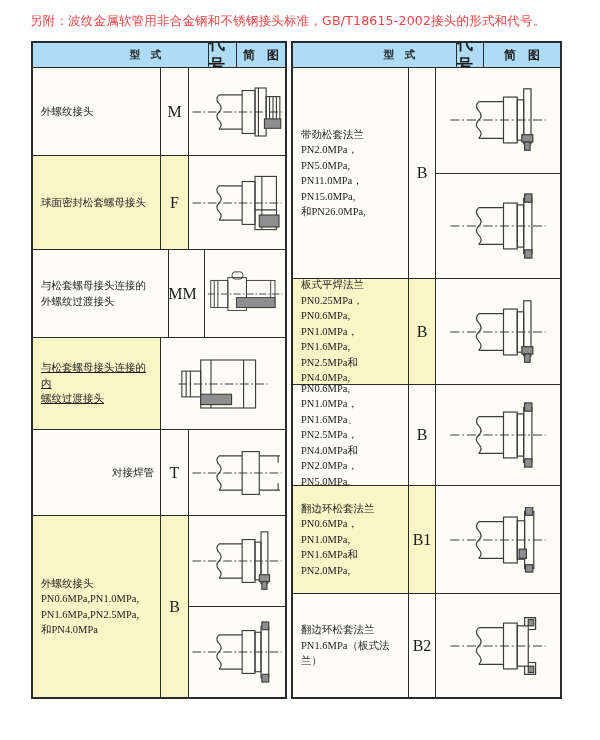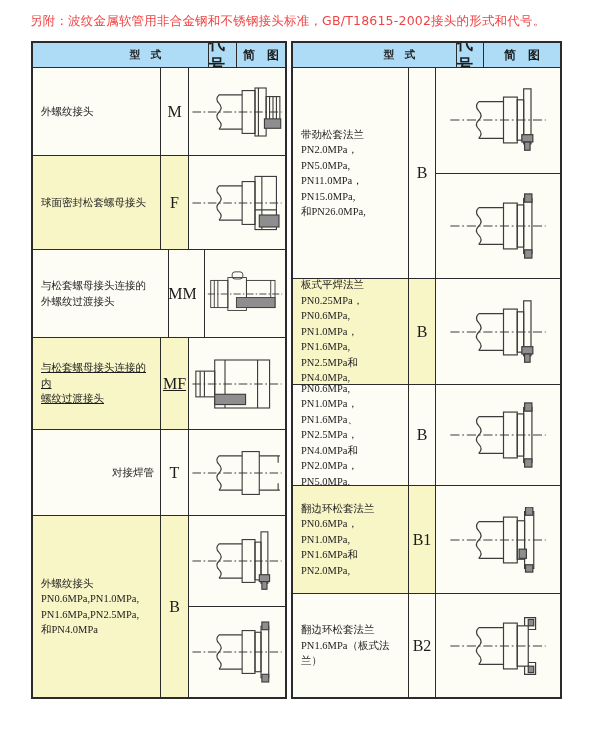--- a/index.html
+++ b/index.html
@@ -148,21 +148,20 @@
               <path d="M92 17 v38"></path>
               <rect x="44" y="41" width="54" height="14" fill="#8e8e8e" stroke="#3c3c3c"></rect>
             </svg>
           </div>
         </div>
     </div>
 
     <div class="row hl lr4">
       <div class="c-type">与松套螺母接头连接的内
 螺纹过渡接头</div>
-      <div class="c-code">MF</div>
       <div class="c-dia">
           <div class="dia">
             <svg viewBox="0 0 112 72" fill="none" stroke="#3c3c3c" stroke-width="1.3">
               <path stroke-dasharray="10 3 2 3" d="M4 36 h104"></path>
               <rect x="8" y="21" width="22" height="30"></rect>
               <path d="M13 21 v30 M18 21 v30"></path>
               <rect x="30" y="8" width="64" height="56"></rect>
               <path d="M42 8 v56 M80 8 v56"></path>
               <rect x="30" y="48" width="36" height="12" fill="#8e8e8e" stroke="#3c3c3c"></rect>
             </svg>

